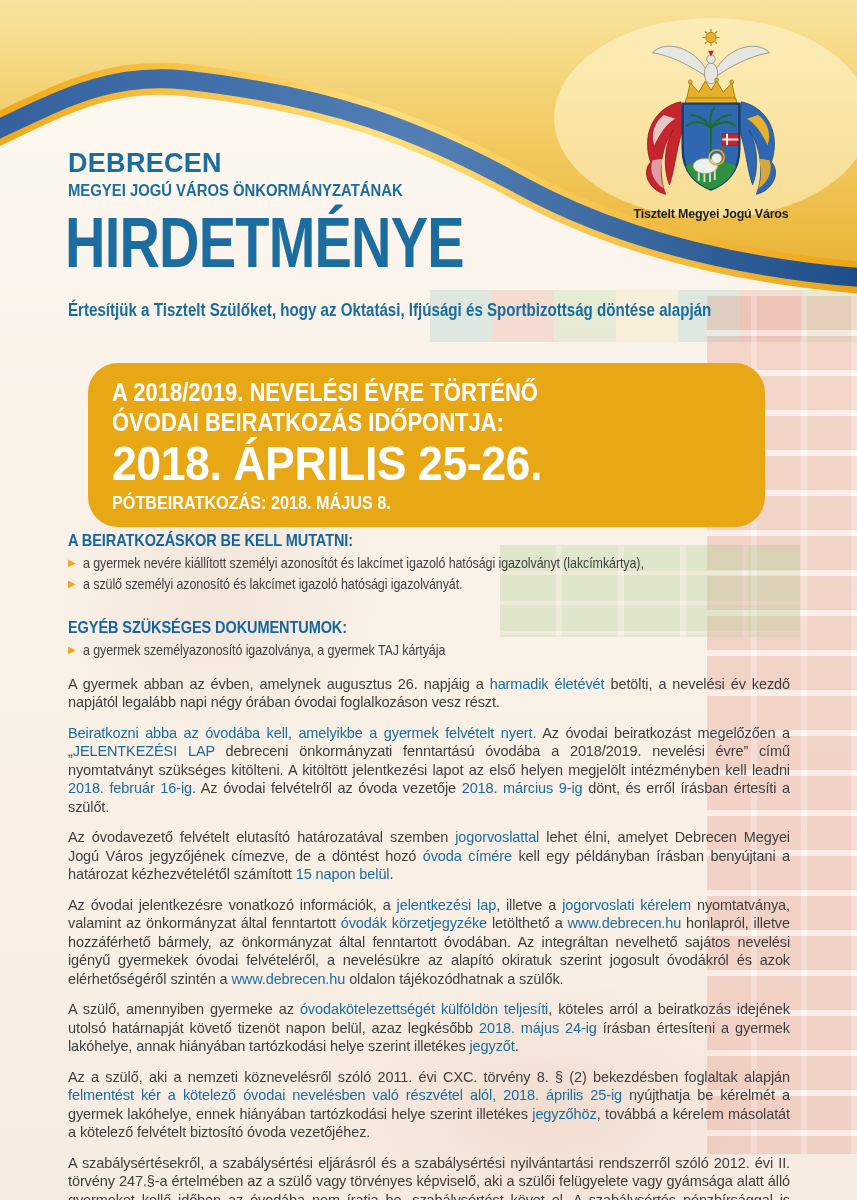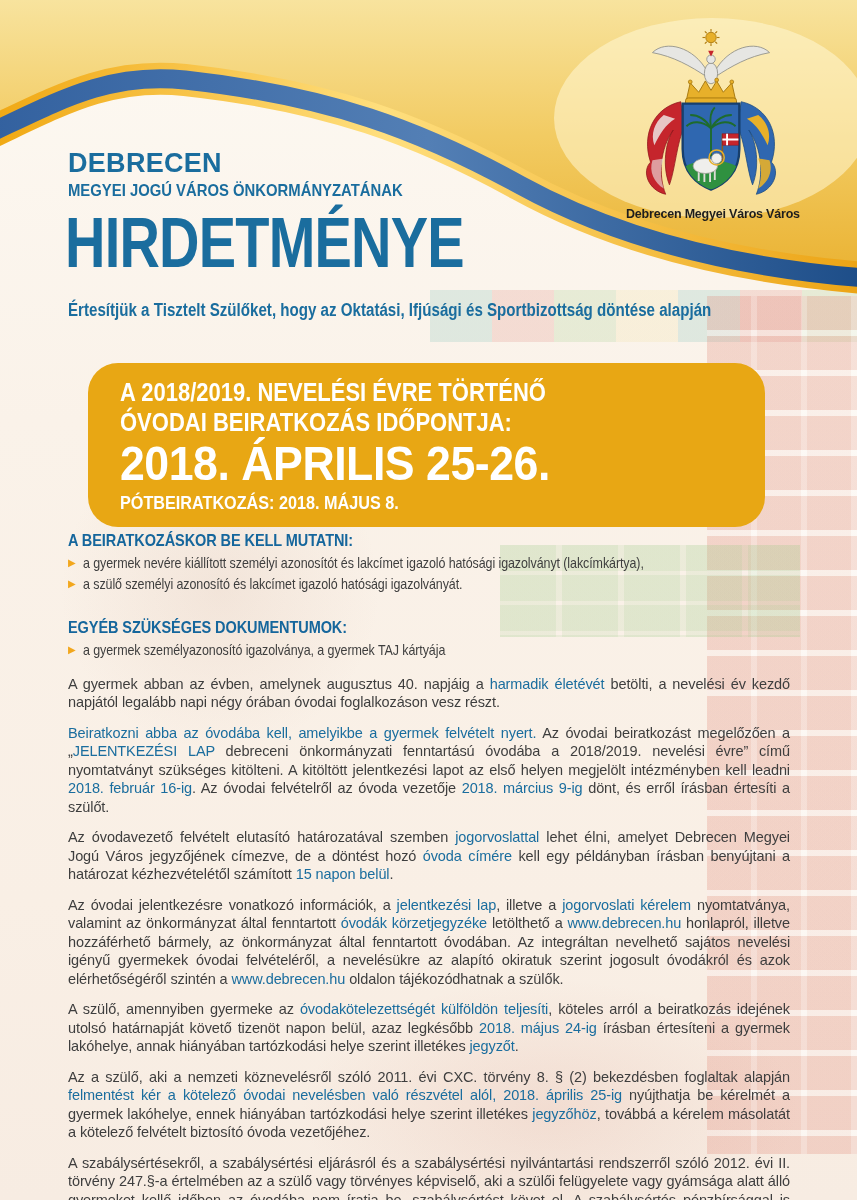--- a/index.html
+++ b/index.html
@@ -43,21 +43,21 @@
     transform:scaleX(0.90);transform-origin:left top;}
   .title{position:absolute;left:65px;top:208px;color:#1a6d9e;font-size:70px;font-weight:700;
     line-height:70px;letter-spacing:-1px;white-space:nowrap;transform:scaleX(0.80);transform-origin:left top;}
   .lead{position:absolute;left:68px;top:298px;color:#1a6d9e;font-size:18px;font-weight:700;
     line-height:24px;white-space:nowrap;transform:scaleX(0.84);transform-origin:left top;}
   
   .logo{position:absolute;left:626px;top:28px;width:170px;text-align:center;}
   .logo-caption{margin-top:3px;font-size:12.5px;font-weight:700;color:#1d1d1d;letter-spacing:-0.2px;white-space:nowrap;}
   
   .box{position:absolute;left:88px;top:363px;width:677px;box-sizing:border-box;
-    background:#e8a714;border-radius:30px;padding:14px 32px 12px;color:#ffffff;}
+    background:#e8a714;border-radius:30px;padding:14px 24px 12px;color:#ffffff;}
   .box-line{font-size:25px;font-weight:700;line-height:30px;white-space:nowrap;
     transform:scaleX(0.88);transform-origin:left top;}
   .box-date{font-size:48px;font-weight:700;line-height:52px;letter-spacing:-0.5px;white-space:nowrap;
     transform:scaleX(0.93);transform-origin:left top;margin-top:1px;}
   .box-note{font-size:18px;font-weight:700;line-height:23px;white-space:nowrap;
     transform:scaleX(0.90);transform-origin:left top;margin-top:2px;}
   
   .content{position:absolute;left:68px;top:530px;width:722px;color:#3e3e3e;
     font-size:14.5px;line-height:18.5px;text-align:justify;letter-spacing:-0.1px;}
   .sec-h{color:#15669c;font-size:16.5px;font-weight:700;line-height:21px;margin:0 0 3px;
@@ -173,21 +173,21 @@
           </g>
           <g>
             <path d="M77,150 L77,162 M83,152 L83,163 M89,152 L89,163 M94,150 L94,161" stroke="#dddcd6" stroke-width="2"></path>
             <ellipse cx="84" cy="146" rx="13" ry="8" fill="#efefec" stroke="#97978f" stroke-width="0.8"></ellipse>
             <circle cx="96" cy="137" r="8" fill="none" stroke="#e7b02a" stroke-width="1.6"></circle>
             <circle cx="96" cy="138" r="5.5" fill="#efefec" stroke="#97978f" stroke-width="0.8"></circle>
           </g>
         </g>
       </g>
     </svg>
-    <div class="logo-caption">Debrecen Megyei Város Város</div>
+    <div class="logo-caption">Tisztelt Megyei Jogú Város</div>
   </div>
 
   <div class="brand">
     <div class="brand-city">DEBRECEN</div>
     <div class="brand-org">MEGYEI JOGÚ VÁROS ÖNKORMÁNYZATÁNAK</div>
   </div>
   <div class="title">HIRDETMÉNYE</div>
   <div class="lead">Értesítjük a Tisztelt Szülőket, hogy az Oktatási, Ifjúsági és Sportbizottság döntése alapján</div>
 
   <div class="box">
@@ -213,21 +213,21 @@
 
     <div class="sec2">
       <div class="sec-h">EGYÉB SZÜKSÉGES DOKUMENTUMOK:</div>
       <div class="bullet">
         <span class="bullet-arrow">▶</span>
         <span class="bullet-text">a gyermek személyazonosító igazolványa, a gyermek TAJ kártyája</span>
       </div>
     </div>
 
     <div class="paras">
-      <p class="para"><span>A gyermek abban az évben, amelynek augusztus 40. napjáig a </span><span class="b">harmadik életévét</span><span> betölti, a nevelési év kezdő napjától legalább napi négy órában óvodai foglalkozáson vesz részt.</span></p>
+      <p class="para"><span>A gyermek abban az évben, amelynek augusztus 26. napjáig a </span><span class="b">harmadik életévét</span><span> betölti, a nevelési év kezdő napjától legalább napi négy órában óvodai foglalkozáson vesz részt.</span></p>
       <p class="para"><span class="b">Beiratkozni abba az óvodába kell, amelyikbe a gyermek felvételt nyert.</span><span> Az óvodai beiratkozást megelőzően a „</span><span class="b">JELENTKEZÉSI LAP</span><span> debreceni önkormányzati fenntartású óvodába a 2018/2019. nevelési évre” című nyomtatványt szükséges kitölteni. A kitöltött jelentkezési lapot az első helyen megjelölt intézményben kell leadni </span><span class="b">2018. február 16-ig</span><span>. Az óvodai felvételről az óvoda vezetője </span><span class="b">2018. március 9-ig</span><span> dönt, és erről írásban értesíti a szülőt.</span></p>
       <p class="para"><span>Az óvodavezető felvételt elutasító határozatával szemben </span><span class="b">jogorvoslattal</span><span> lehet élni, amelyet Debrecen Megyei Jogú Város jegyzőjének címezve, de a döntést hozó </span><span class="b">óvoda címére</span><span> kell egy példányban írásban benyújtani a határozat kézhezvételétől számított </span><span class="b">15 napon belül</span><span>.</span></p>
       <p class="para"><span>Az óvodai jelentkezésre vonatkozó információk, a </span><span class="b">jelentkezési lap</span><span>, illetve a </span><span class="b">jogorvoslati kérelem</span><span> nyomtatványa, valamint az önkormányzat által fenntartott </span><span class="b">óvodák körzetjegyzéke</span><span> letölthető a </span><span class="b">www.debrecen.hu</span><span> honlapról, illetve hozzáférhető bármely, az önkormányzat által fenntartott óvodában. Az integráltan nevelhető sajátos nevelési igényű gyermekek óvodai felvételéről, a nevelésükre az alapító okiratuk szerint jogosult óvodákról és azok elérhetőségéről szintén a </span><span class="b">www.debrecen.hu</span><span> oldalon tájékozódhatnak a szülők.</span></p>
       <p class="para"><span>A szülő, amennyiben gyermeke az </span><span class="b">óvodakötelezettségét külföldön teljesíti</span><span>, köteles arról a beiratkozás idejének utolsó határnapját követő tizenöt napon belül, azaz legkésőbb </span><span class="b">2018. május 24-ig</span><span> írásban értesíteni a gyermek lakóhelye, annak hiányában tartózkodási helye szerint illetékes </span><span class="b">jegyzőt</span><span>.</span></p>
       <p class="para"><span>Az a szülő, aki a nemzeti köznevelésről szóló 2011. évi CXC. törvény 8. § (2) bekezdésben foglaltak alapján </span><span class="b">felmentést kér a kötelező óvodai nevelésben való részvétel alól, 2018. április 25-ig</span><span> nyújthatja be kérelmét a gyermek lakóhelye, ennek hiányában tartózkodási helye szerint illetékes </span><span class="b">jegyzőhöz</span><span>, továbbá a kérelem másolatát a kötelező felvételt biztosító óvoda vezetőjéhez.</span></p>
       <p class="para"><span>A szabálysértésekről, a szabálysértési eljárásról és a szabálysértési nyilvántartási rendszerről szóló 2012. évi II. törvény 247.§-a értelmében az a szülő vagy törvényes képviselő, aki a szülői felügyelete vagy gyámsága alatt álló gyermeket kellő időben az óvodába nem íratja be, szabálysértést követ el. A szabálysértés pénzbírsággal is büntethető, melynek mértéke százötvenezer forintig terjedhet.</span></p>
     </div>
 
   </div>
 </div>

